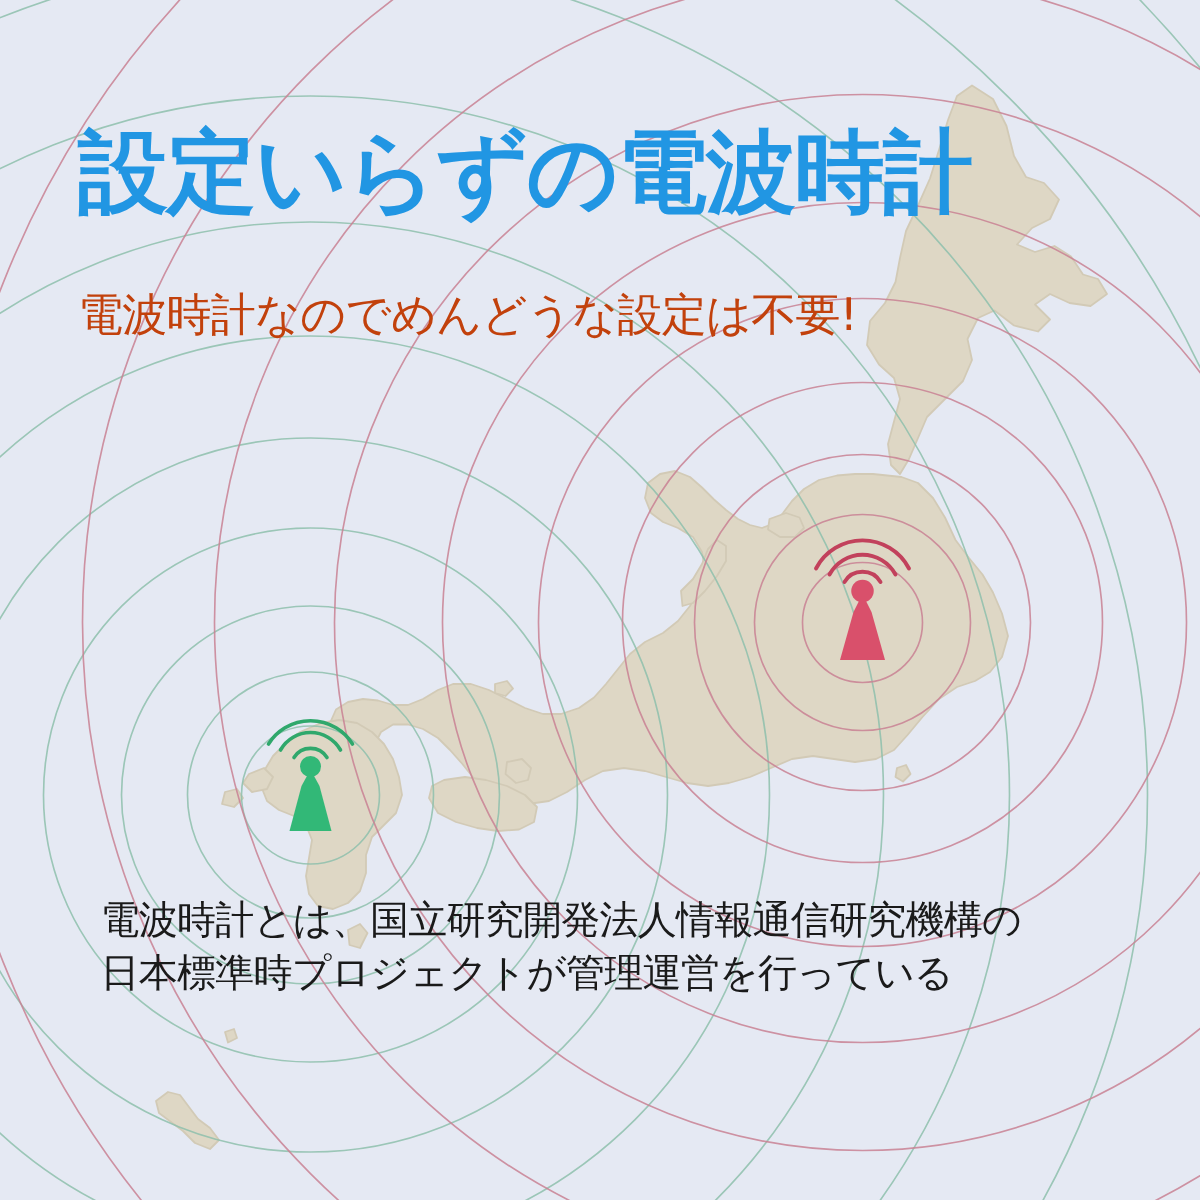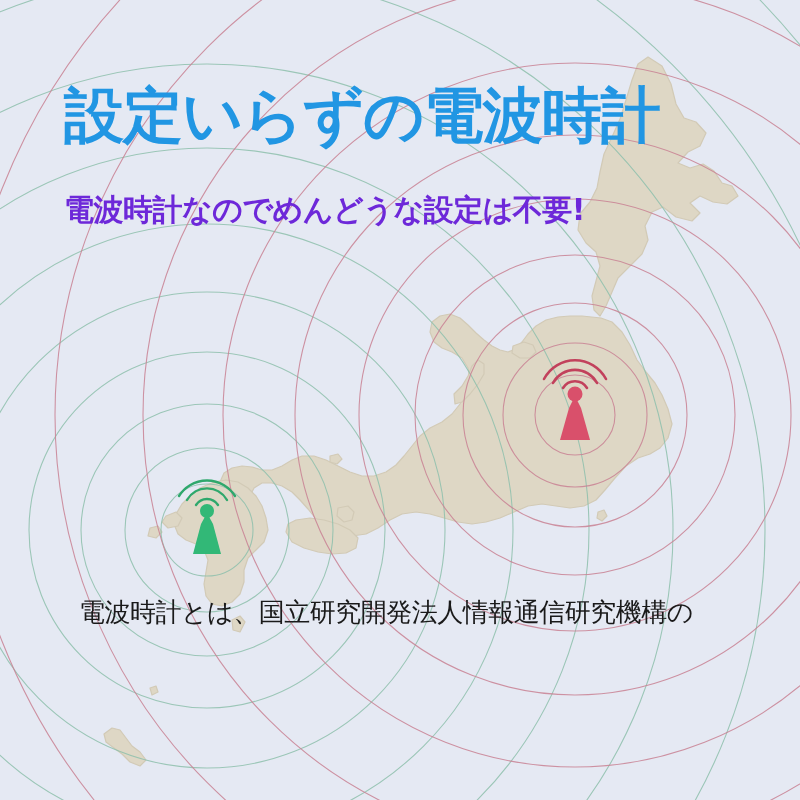--- a/index.html
+++ b/index.html
@@ -22,21 +22,21 @@
   }
   #artwork {
     position: absolute;
     left: 0;
     top: 0;
     width: 800px;
     height: 800px;
   }
   .text-layer {
     position: absolute;
-    left: 12px;
+    left: 0;
     top: 0;
     width: 728px;
     height: 800px;
     pointer-events: none;
     border-radius: 20px;
   }
   #main-title {
     position: absolute;
     left: 52px;
     top: 84px;
@@ -46,35 +46,35 @@
     color: #2196e3;
     white-space: nowrap;
     font-family: "DejaVu Sans", "Liberation Sans", sans-serif;
     line-height: 1.05;
   }
   #sub-title {
     position: absolute;
     left: 52px;
     top: 190px;
     font-size: 30px;
-    font-weight: bold;
+    font-weight: normal;
     letter-spacing: -0.5px;
-    color: #6d28d9;
+    color: #c2410c;
     white-space: nowrap;
     font-family: "DejaVu Sans", "Liberation Sans", sans-serif;
   }
   #body-copy {
     position: absolute;
     left: 67px;
     top: 597px;
     font-size: 26px;
     font-weight: normal;
     color: #1a1a1a;
     line-height: 1.33;
-    font-family: Liberation Mono, monospace;
+    font-family: Liberation Serif, serif;
     letter-spacing: -0.5px;
   }
   #body-copy .line {
     display: block;
     white-space: nowrap;
   }
 </style>
 </head>
 <body>
 
@@ -222,16 +222,17 @@
     </g>
   </svg>
 
   <div class="text-layer">
     <div id="main-title">設定いらずの電波時計</div>
 
     <div id="sub-title">電波時計なのでめんどうな設定は不要!</div>
 
     <div id="body-copy">
       <span class="line">電波時計とは、国立研究開発法人情報通信研究機構の</span>
+      <span class="line">日本標準時プロジェクトが管理運営を行っている</span>
     </div>
   </div>
 
 </div>
 
 </body></html>

